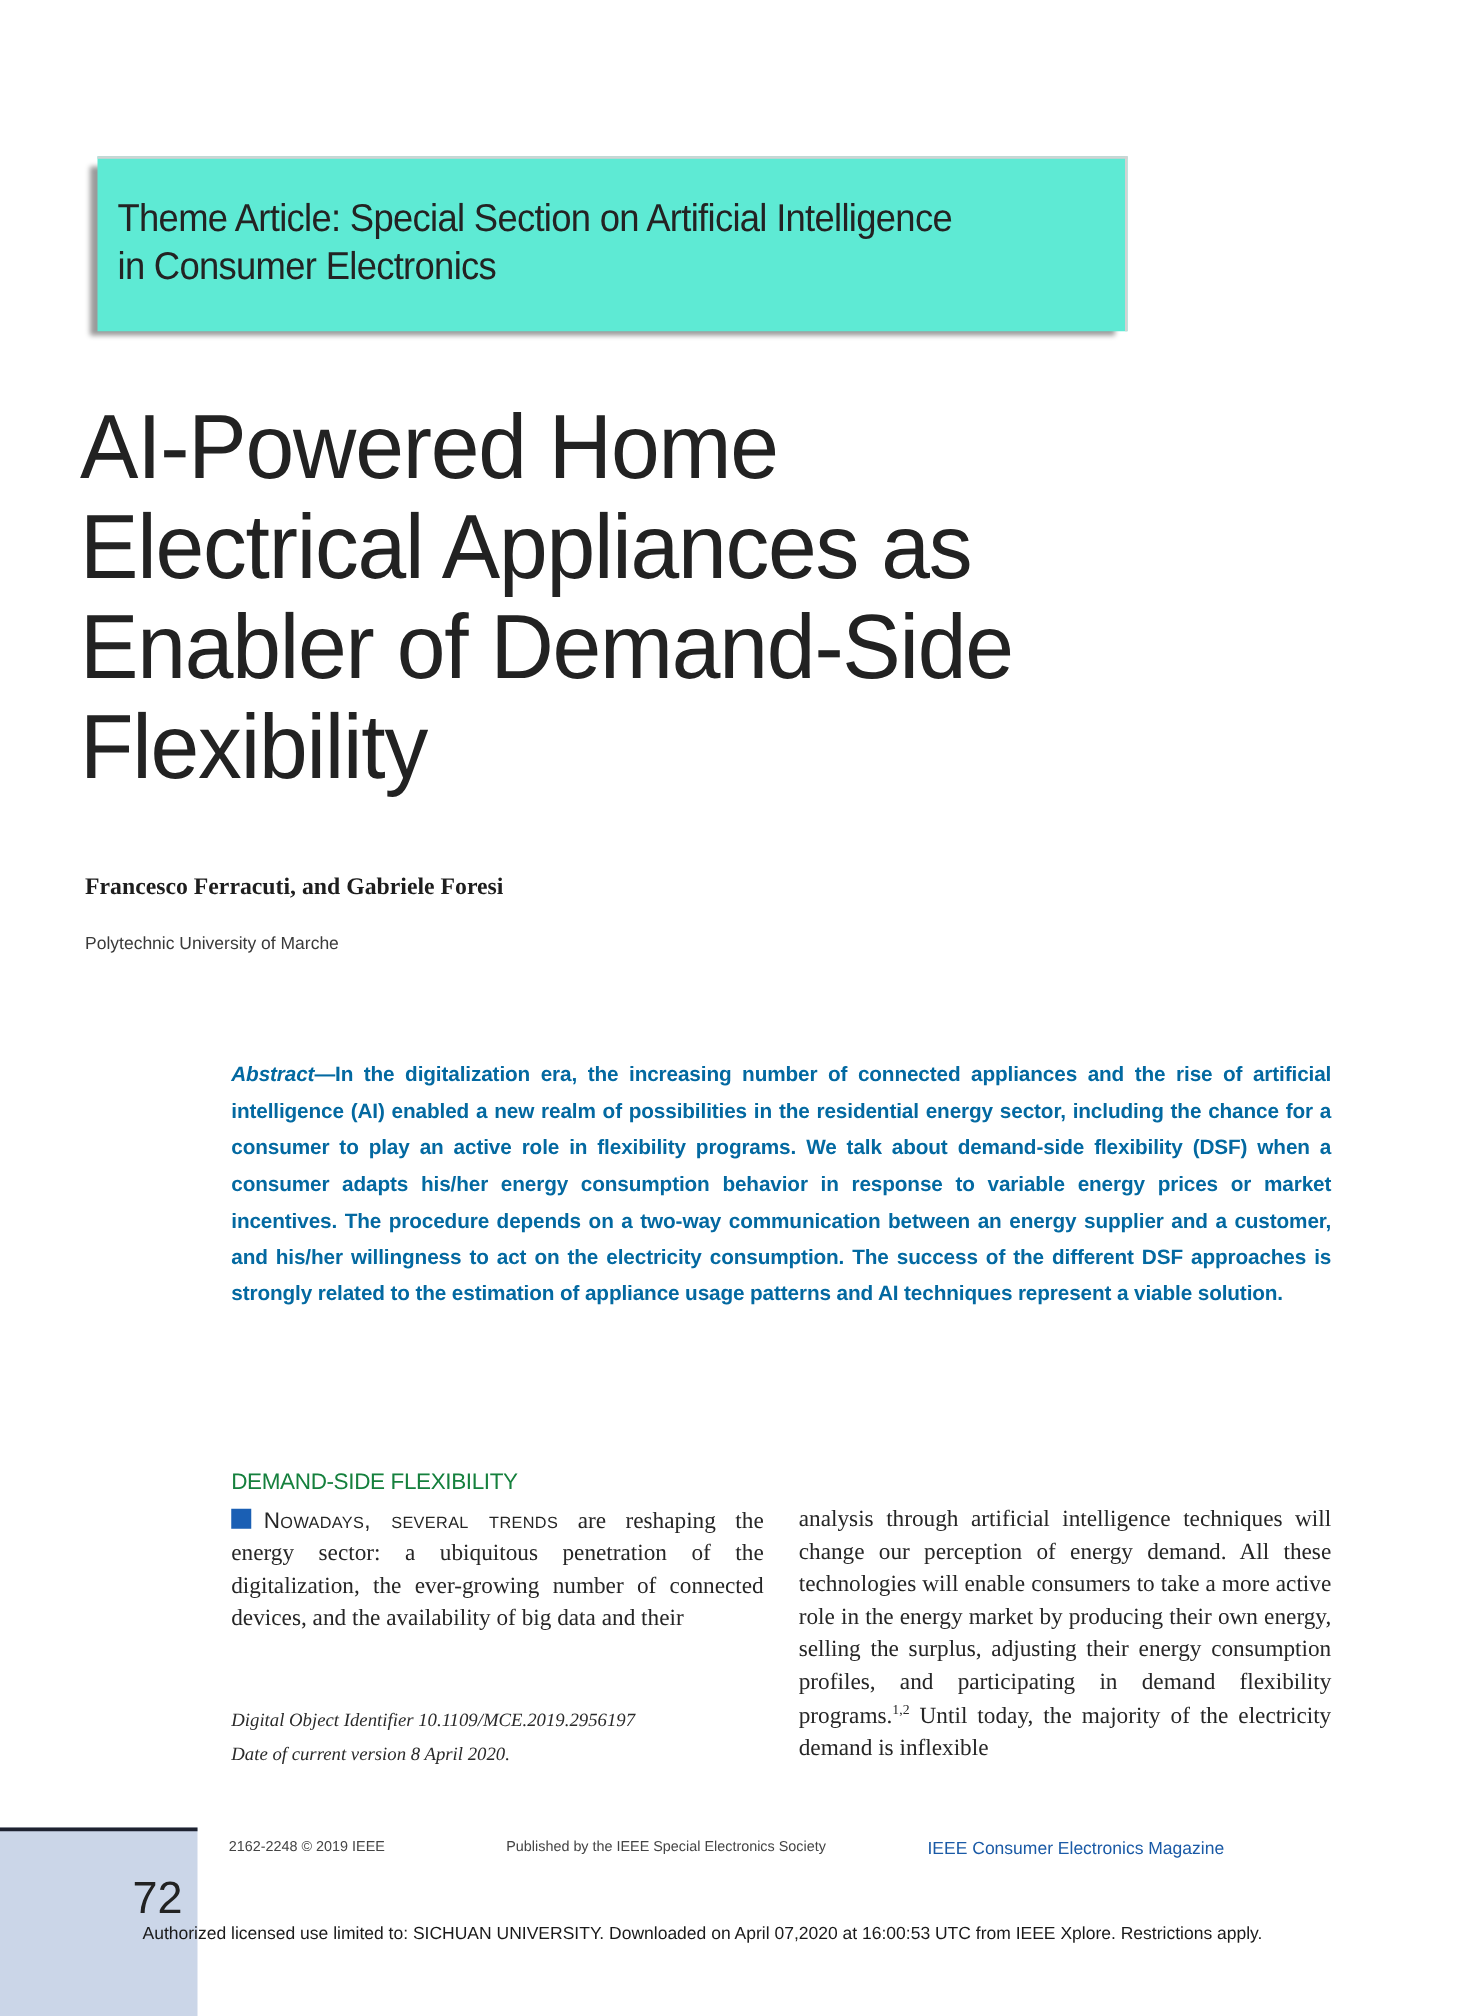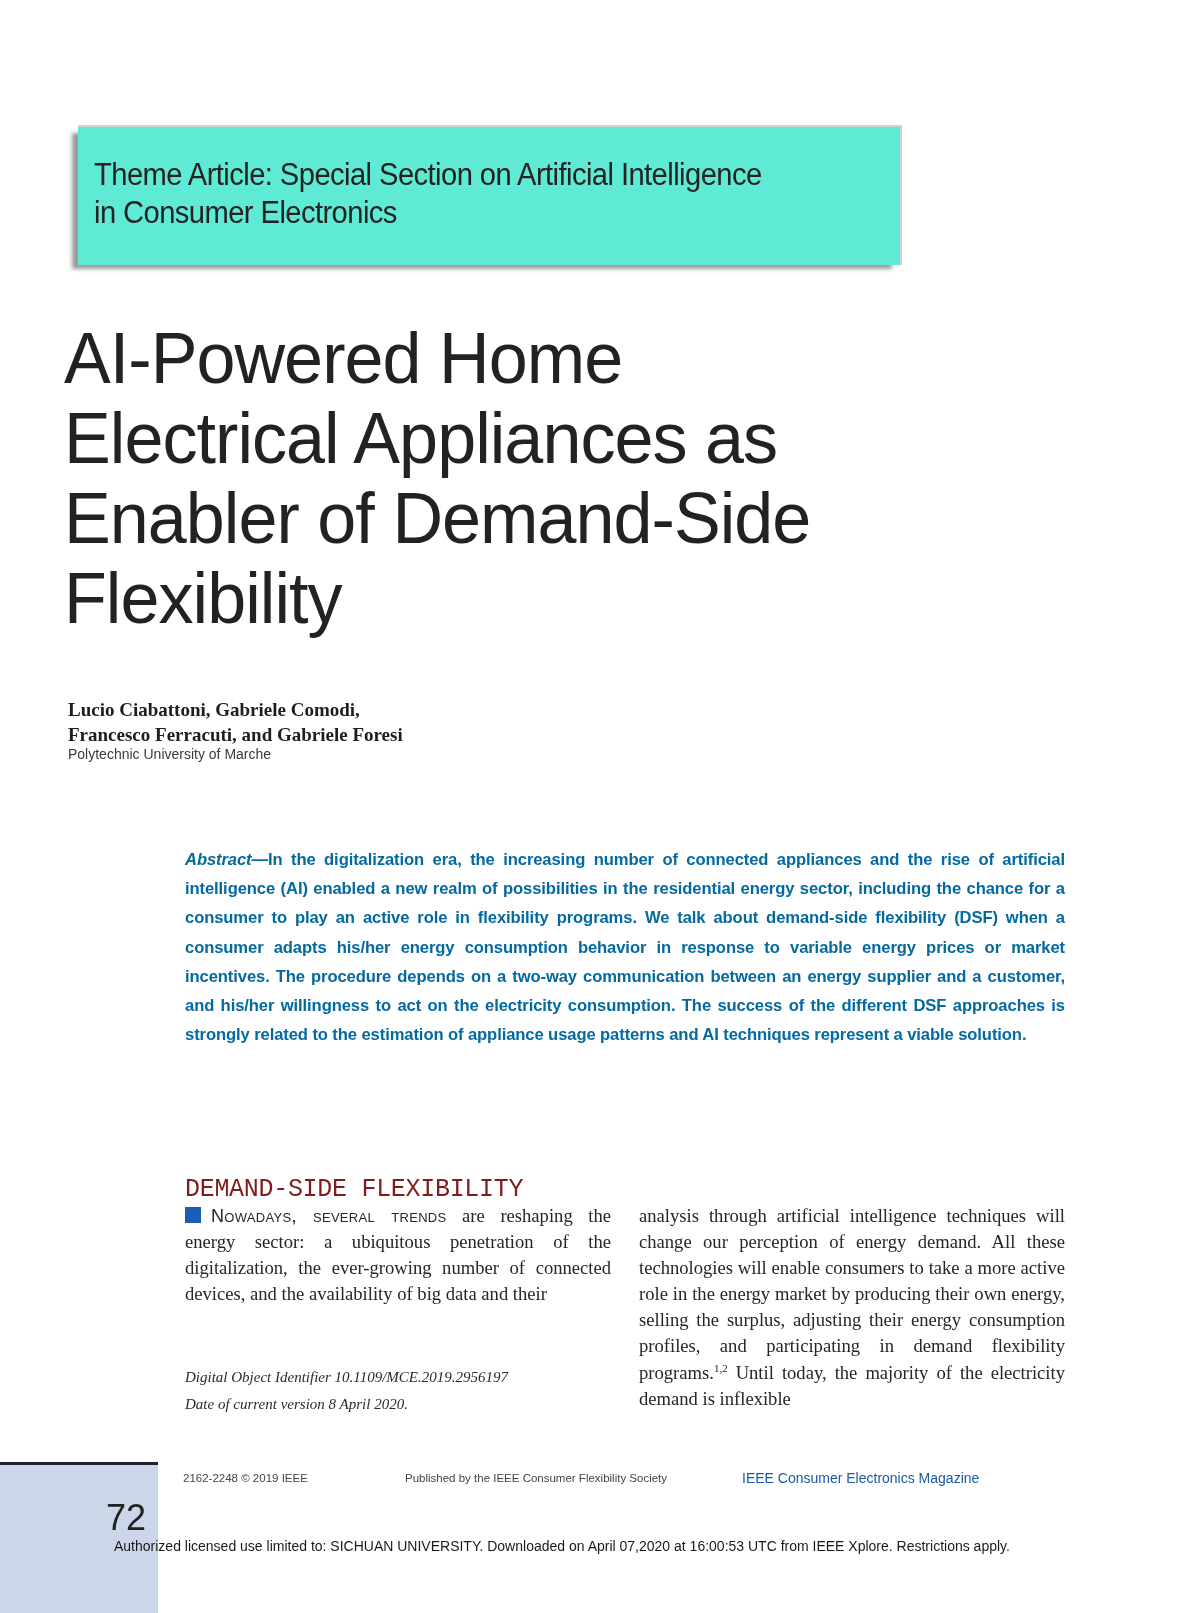--- a/index.html
+++ b/index.html
@@ -39,21 +39,21 @@
 
   .abstract {
     position: absolute; left: 185px; top: 845px; width: 880px;
     font-family: "Liberation Sans", sans-serif; font-weight: bold; font-size: 16.6px; line-height: 29.2px;
     color: #0369a1; text-align: justify; letter-spacing: -0.1px;
   }
   .abstract .lbl { font-style: italic; }
 
   .section-head {
     position: absolute; left: 185px; top: 1175px;
-    font-family: Liberation Mono, monospace; font-size: 25px; color: #7f1d1d; letter-spacing: -0.3px;
+    font-family: Liberation Sans, sans-serif; font-size: 18px; color: #15803d; letter-spacing: -0.3px;
   }
 
   .col {
     position: absolute; width: 426px;
     font-family: "Liberation Serif", serif; font-size: 18.6px; line-height: 26.1px; color: #262626;
     text-align: justify;
   }
   .col.left { left: 185px; top: 1203px; }
   .col.right { left: 639px; top: 1203px; }
   .col p { margin: 0; }
@@ -91,21 +91,20 @@
 </div>
 
 <h1 class="title">
   <div>AI-Powered Home</div>
   <div>Electrical Appliances as</div>
   <div>Enabler of Demand-Side</div>
   <div>Flexibility</div>
 </h1>
 
 <div class="authors">
-  <div>Lucio Ciabattoni, Gabriele Comodi,</div>
   <div>Francesco Ferracuti, and Gabriele Foresi</div>
 </div>
 <div class="affil">Polytechnic University of Marche</div>
 
 <div class="abstract">
   <span class="lbl">Abstract</span><span>—In the digitalization era, the increasing number of connected appliances and the rise of artificial intelligence (AI) enabled a new realm of possibilities in the residential energy sector, including the chance for a consumer to play an active role in flexibility programs. We talk about demand-side flexibility (DSF) when a consumer adapts his/her energy consumption behavior in response to variable energy prices or market incentives. The procedure depends on a two-way communication between an energy supplier and a customer, and his/her willingness to act on the electricity consumption. The success of the different DSF approaches is strongly related to the estimation of appliance usage patterns and AI techniques represent a viable solution.</span>
 </div>
 
 <div class="section-head">DEMAND-SIDE FLEXIBILITY</div>
 
@@ -119,15 +118,15 @@
 
 <div class="doi">
   <div>Digital Object Identifier 10.1109/MCE.2019.2956197</div>
   <div>Date of current version 8 April 2020.</div>
 </div>
 
 <div class="page-block">
   <div class="page-num">72</div>
 </div>
 <div class="foot-issn">2162-2248 © 2019 IEEE</div>
-<div class="foot-pub">Published by the IEEE Consumer Flexibility Society</div>
+<div class="foot-pub">Published by the IEEE Special Electronics Society</div>
 <div class="foot-mag">IEEE Consumer Electronics Magazine</div>
 <div class="license">Authorized licensed use limited to: SICHUAN UNIVERSITY. Downloaded on April 07,2020 at 16:00:53 UTC from IEEE Xplore.  Restrictions apply.</div>
 
 </body></html>

